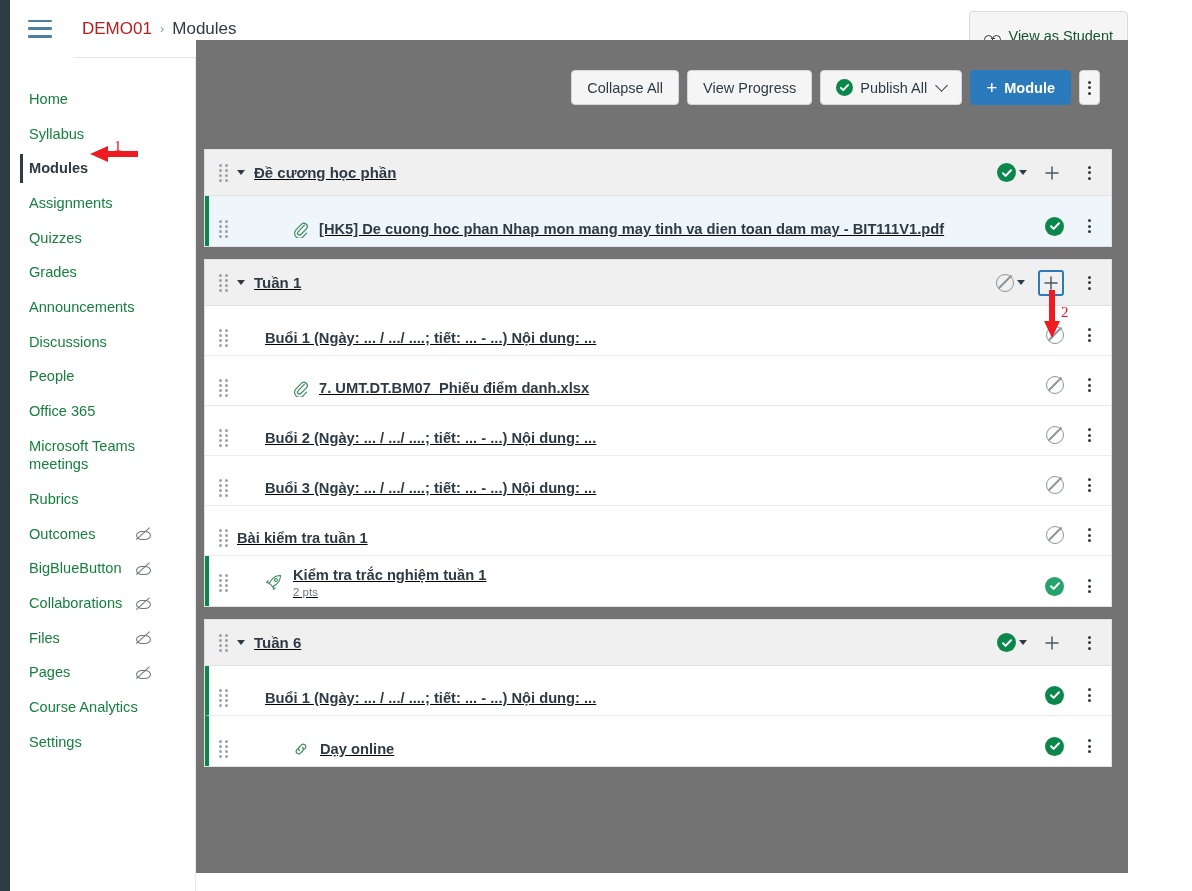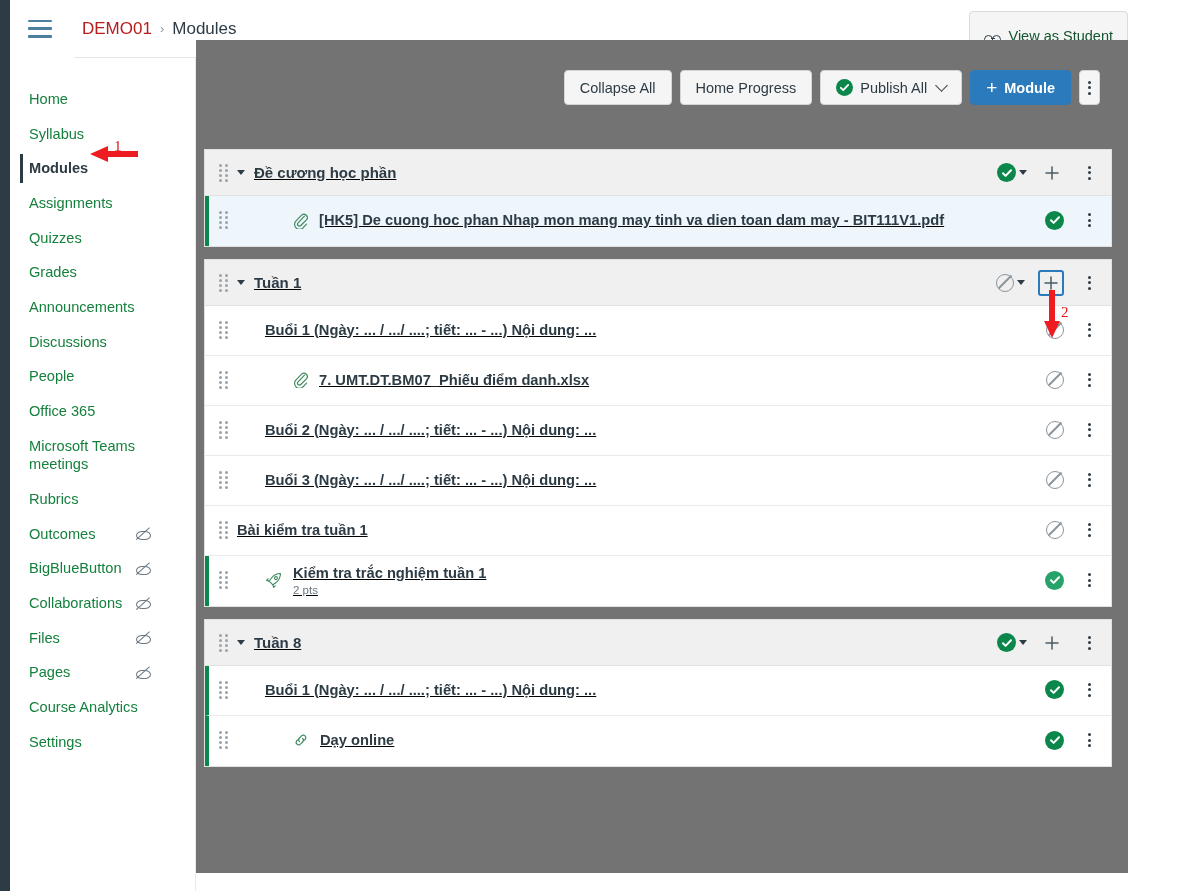--- a/index.html
+++ b/index.html
@@ -134,21 +134,21 @@
   }
   .icon-btn.focused { border:2px solid #2B7ABC; border-radius:3px; width:26px;height:26px; }
   .pub-dd { display:flex; align-items:center; gap:3px; cursor:pointer; }
   .tri-sm {
     width:0;height:0;border-left:4px solid transparent;border-right:4px solid transparent;
     border-top:5px solid #2D3B45;
   }
 
   .module-items { border:1px solid #dfe1e3; border-top:none; background:#fff; }
   .mrow {
-    position:relative; display:flex; align-items:center;
+    position:relative; display:flex; align-items:flex-end;
     min-height:50px; padding:6px 10px 8px 14px;
     border-bottom:1px solid #e8eaec; background:#fff;
   }
   .mrow:last-child { border-bottom:none; }
   .mrow.published { border-left:4px solid #0b874b; padding-left:10px; }
   .mrow.highlight { background:#eef6fc; }
   .mrow-main { flex:1; display:flex; align-items:center; min-width:0; }
   .indent-1 { width:28px; flex:none; }
   .indent-2 { width:56px; flex:none; }
   .row-title { font-size:14.7px; color:#2D3B45; font-weight:bold; }
@@ -270,21 +270,21 @@
       </div>
     </nav>
 
   <div class="content">
 
     <div class="toolbar">
       <div class="btn">
         <span>Collapse All</span>
       </div>
       <div class="btn">
-        <span>Home Progress</span>
+        <span>View Progress</span>
       </div>
       <div class="btn">
         <span class="pub-check">
           <svg width="11" height="11" viewBox="0 0 12 12">
               <path d="M2 6.3 L4.6 8.9 L10 3.2" stroke="#fff" stroke-width="2" fill="none" stroke-linecap="round" stroke-linejoin="round"></path>
             </svg>
         </span>
         <span>Publish All</span>
         <span class="chev"></span>
       </div>
@@ -600,21 +600,21 @@
               <i></i>
               <i></i>
               <i></i>
               <i></i>
               <i></i>
               <i></i>
               <i></i>
               <i></i>
             </span>
             <span class="tri-dn"></span>
-            <div class="module-title">Tuần 8</div>
+            <div class="module-title">Tuần 6</div>
             <div class="head-actions">
               <span class="pub-dd">
                 <span class="pubdot">
                   <svg width="12" height="12" viewBox="0 0 12 12">
                     <path d="M2 6.3 L4.6 8.9 L10 3.2" stroke="#fff" stroke-width="2" fill="none" stroke-linecap="round" stroke-linejoin="round"></path>
                   </svg>
                 </span>
                 <span class="tri-sm"></span>
               </span>
               <span class="icon-btn">

